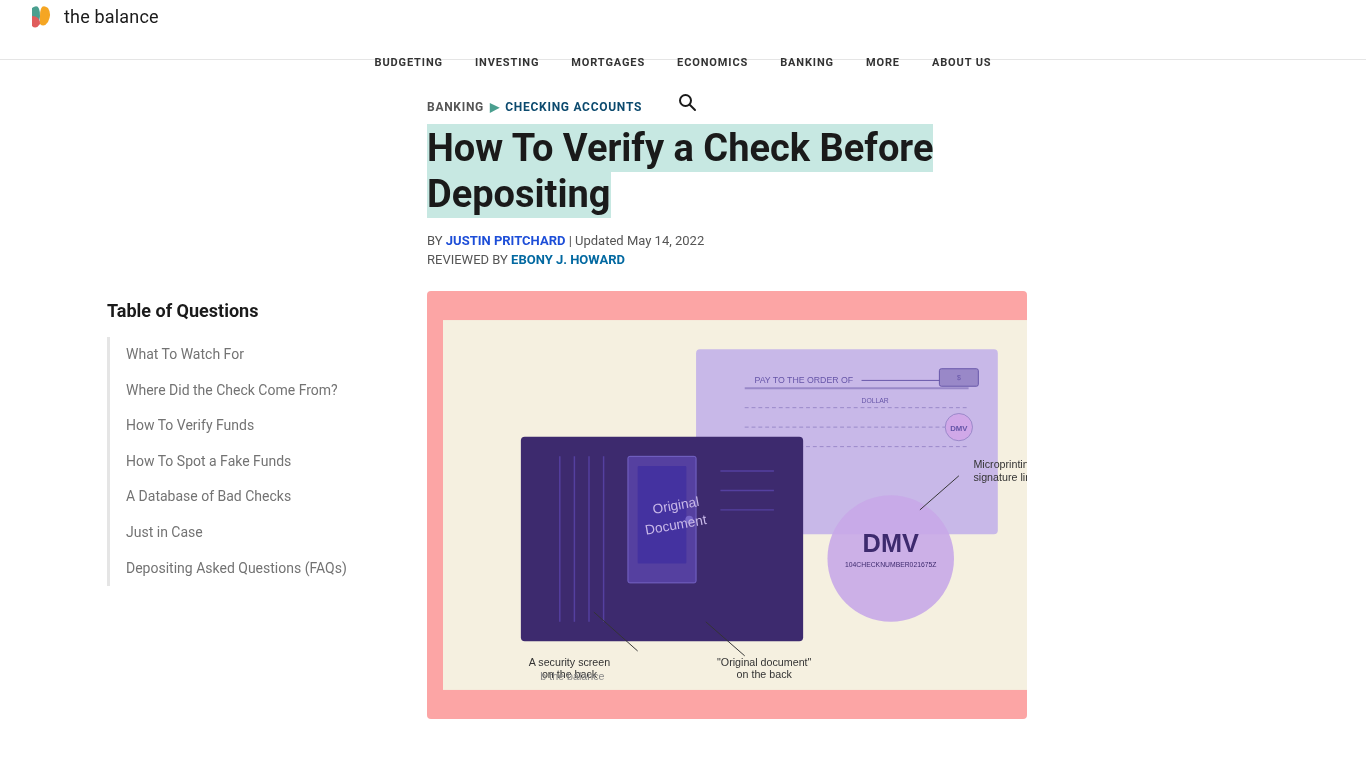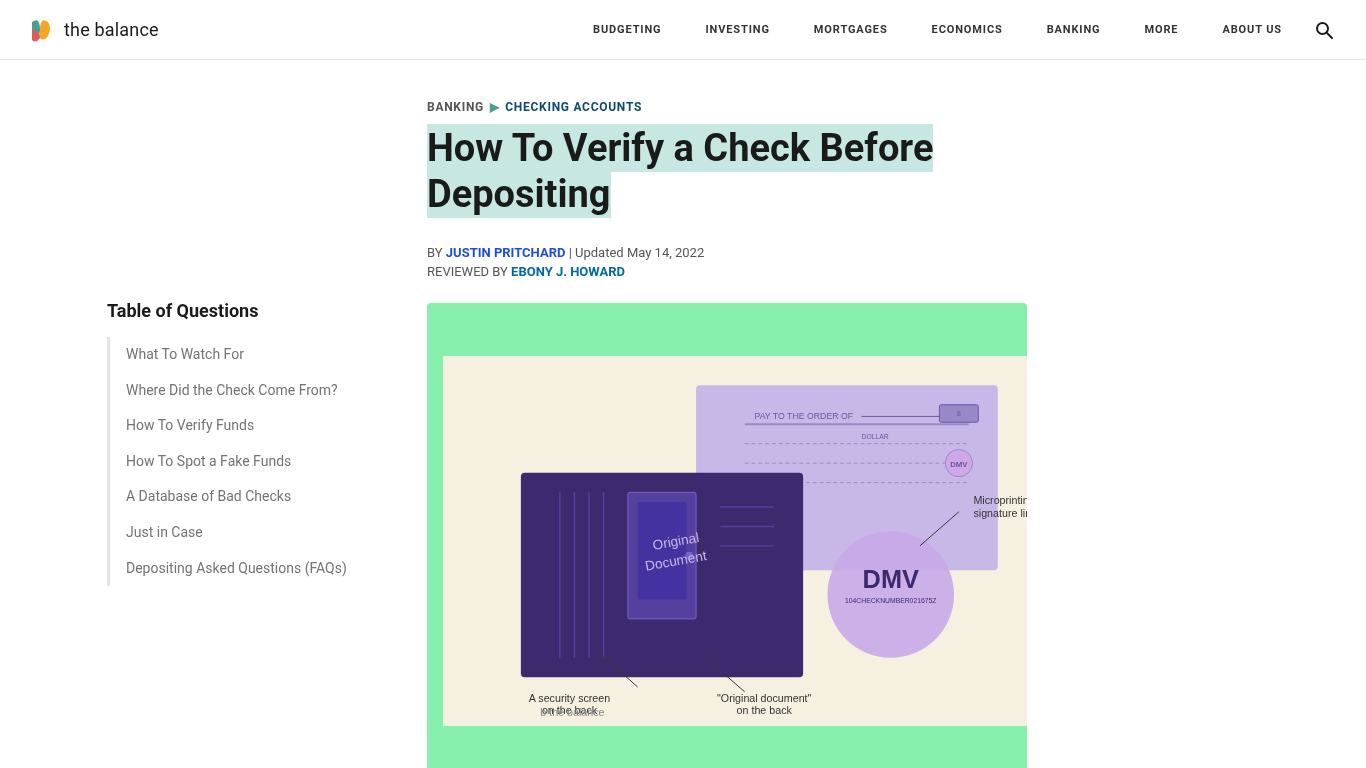--- a/index.html
+++ b/index.html
@@ -7,20 +7,21 @@
 
     
     .header {
       display: flex;
       align-items: center;
       padding: 0 24px;
       height: 60px;
       border-bottom: 1px solid #e5e5e5;
       background: #fff;
       position: relative;
+      flex-direction: column;
     }
     .logo-area {
       display: flex;
       align-items: center;
       gap: 8px;
       text-decoration: none;
       margin-right: auto;
     }
     .logo-icon {
       width: 32px;
@@ -28,21 +29,21 @@
     }
     .logo-text {
       font-size: 18px;
       color: #1a1a1a;
       font-weight: 400;
       letter-spacing: 0.01em;
     }
     .nav {
       display: flex;
       align-items: center;
-      gap: 12px;
+      gap: 0;
     }
     .nav-item {
       font-size: 11px;
       font-weight: 700;
       letter-spacing: 0.08em;
       text-transform: uppercase;
       color: #333;
       padding: 0 16px;
       cursor: pointer;
       text-decoration: none;
@@ -125,21 +126,21 @@
       font-weight: 700;
     }
     .breadcrumb-item.active {
       color: #0c4a6e;
     }
     .article-title {
       font-size: 38px;
       font-weight: 700;
       color: #1a1a1a;
       line-height: 1.2;
-      margin-bottom: 28px;
+      margin-bottom: 16px;
       max-width: 600px;
     }
     .article-title span.highlight {
       background: #c7e8e2;
       padding: 2px 0;
     }
     .byline {
       font-size: 13px;
       color: #555;
       margin-bottom: 4px;
@@ -157,25 +158,25 @@
     .reviewed-by a {
       color: #0369a1;
       font-weight: 700;
       text-decoration: none;
     }
 
     
     .article-image {
       width: 100%;
       max-width: 600px;
-      height: 476px;
+      height: 428px;
       border-radius: 4px;
       overflow: hidden;
       position: relative;
-      background: #86efac;
+      background: #fca5a5;
       padding-left: 16px;
     }
     .illustration-svg {
       width: 100%;
       height: 100%;
     }
   </style>
 </head>
 <body>
 

